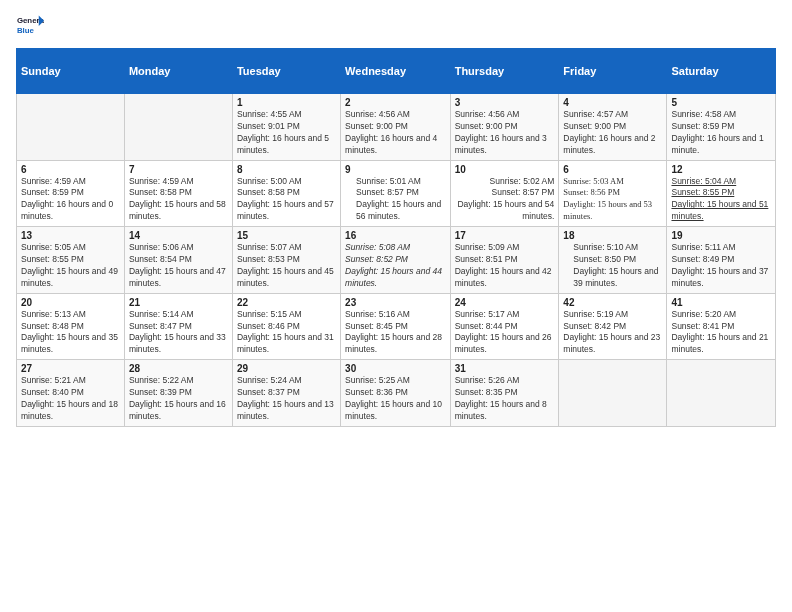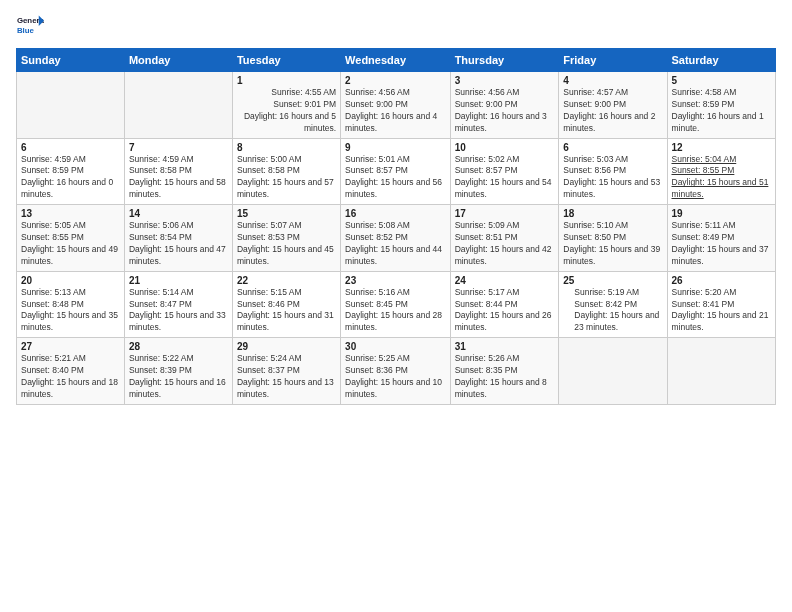--- a/index.html
+++ b/index.html
@@ -47,21 +47,21 @@
     .calendar {
       width: 100%;
       border-collapse: collapse;
       border: 1px solid #ccc;
     }
     .calendar th {
       background: #1565c0;
       color: #fff;
       font-size: 11px;
       font-weight: bold;
-      padding: 5px 4px;
+      padding: 16px 4px;
       text-align: left;
       border: 1px solid #1565c0;
       margin-left: 43px;
     }
     .calendar td {
       border: 1px solid #ccc;
       vertical-align: top;
       padding: 3px 4px;
       width: 113px;
       min-height: 72px;
@@ -122,21 +122,21 @@
           <th>Friday</th>
           <th>Saturday</th>
         </tr>
     </thead>
     <tbody id="calendar-body">
     <tr>
           <td class="empty-cell"></td>
           <td class="empty-cell"></td>
           <td>
             <span class="day-num">1</span>
-            <div class="day-info" style="white-space: pre-line; text-align: right;">Sunrise: 4:55 AM
+            <div class="day-info" style="white-space: pre-line;">Sunrise: 4:55 AM
 Sunset: 9:01 PM
 Daylight: 16 hours and 5 minutes.</div>
           </td>
           <td>
             <span class="day-num">2</span>
             <div class="day-info" style="white-space: pre-line;">Sunrise: 4:56 AM
 Sunset: 9:00 PM
 Daylight: 16 hours and 4 minutes.</div>
           </td>
           <td>
@@ -172,33 +172,33 @@
 Daylight: 15 hours and 58 minutes.</div>
           </td>
           <td>
             <span class="day-num">8</span>
             <div class="day-info" style="white-space: pre-line;">Sunrise: 5:00 AM
 Sunset: 8:58 PM
 Daylight: 15 hours and 57 minutes.</div>
           </td>
           <td>
             <span class="day-num">9</span>
-            <div class="day-info" style="white-space: pre-line;">Sunrise: 5:01 AM
+            <div class="day-info" style="white-space: pre-line; margin-left: 11px;">Sunrise: 5:01 AM
 Sunset: 8:57 PM
 Daylight: 15 hours and 56 minutes.</div>
           </td>
           <td>
             <span class="day-num">10</span>
-            <div class="day-info" style="white-space: pre-line;">Sunrise: 5:02 AM
+            <div class="day-info" style="white-space: pre-line; text-align: right;">Sunrise: 5:02 AM
 Sunset: 8:57 PM
 Daylight: 15 hours and 54 minutes.</div>
           </td>
           <td>
             <span class="day-num">6</span>
-            <div class="day-info" style="white-space: pre-line;">Sunrise: 5:03 AM
+            <div class="day-info" style="white-space: pre-line; font-family: Liberation Serif, serif;">Sunrise: 5:03 AM
 Sunset: 8:56 PM
 Daylight: 15 hours and 53 minutes.</div>
           </td>
           <td>
             <span class="day-num">12</span>
             <div class="day-info" style="white-space: pre-line; text-decoration: underline;">Sunrise: 5:04 AM
 Sunset: 8:55 PM
 Daylight: 15 hours and 51 minutes.</div>
           </td>
         </tr>
@@ -216,33 +216,33 @@
 Daylight: 15 hours and 47 minutes.</div>
           </td>
           <td>
             <span class="day-num">15</span>
             <div class="day-info" style="white-space: pre-line;">Sunrise: 5:07 AM
 Sunset: 8:53 PM
 Daylight: 15 hours and 45 minutes.</div>
           </td>
           <td>
             <span class="day-num">16</span>
-            <div class="day-info" style="white-space: pre-line;">Sunrise: 5:08 AM
+            <div class="day-info" style="white-space: pre-line; font-style: italic;">Sunrise: 5:08 AM
 Sunset: 8:52 PM
 Daylight: 15 hours and 44 minutes.</div>
           </td>
           <td>
             <span class="day-num">17</span>
             <div class="day-info" style="white-space: pre-line;">Sunrise: 5:09 AM
 Sunset: 8:51 PM
 Daylight: 15 hours and 42 minutes.</div>
           </td>
           <td>
             <span class="day-num">18</span>
-            <div class="day-info" style="white-space: pre-line;">Sunrise: 5:10 AM
+            <div class="day-info" style="white-space: pre-line; margin-left: 10px;">Sunrise: 5:10 AM
 Sunset: 8:50 PM
 Daylight: 15 hours and 39 minutes.</div>
           </td>
           <td>
             <span class="day-num">19</span>
             <div class="day-info" style="white-space: pre-line;">Sunrise: 5:11 AM
 Sunset: 8:49 PM
 Daylight: 15 hours and 37 minutes.</div>
           </td>
         </tr>
@@ -271,27 +271,27 @@
 Sunset: 8:45 PM
 Daylight: 15 hours and 28 minutes.</div>
           </td>
           <td>
             <span class="day-num">24</span>
             <div class="day-info" style="white-space: pre-line;">Sunrise: 5:17 AM
 Sunset: 8:44 PM
 Daylight: 15 hours and 26 minutes.</div>
           </td>
           <td>
-            <span class="day-num">25</span>
-            <div class="day-info" style="white-space: pre-line; margin-left: 11px;">Sunrise: 5:19 AM
+            <span class="day-num">42</span>
+            <div class="day-info" style="white-space: pre-line;">Sunrise: 5:19 AM
 Sunset: 8:42 PM
 Daylight: 15 hours and 23 minutes.</div>
           </td>
           <td>
-            <span class="day-num">26</span>
+            <span class="day-num">41</span>
             <div class="day-info" style="white-space: pre-line;">Sunrise: 5:20 AM
 Sunset: 8:41 PM
 Daylight: 15 hours and 21 minutes.</div>
           </td>
         </tr>
         <tr>
           <td>
             <span class="day-num">27</span>
             <div class="day-info" style="white-space: pre-line;">Sunrise: 5:21 AM
 Sunset: 8:40 PM

